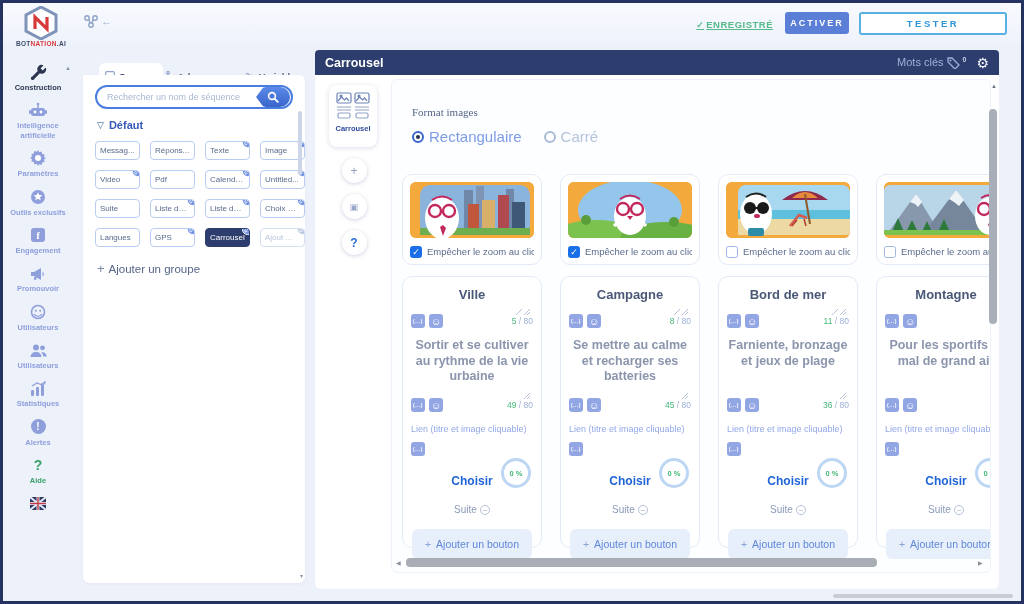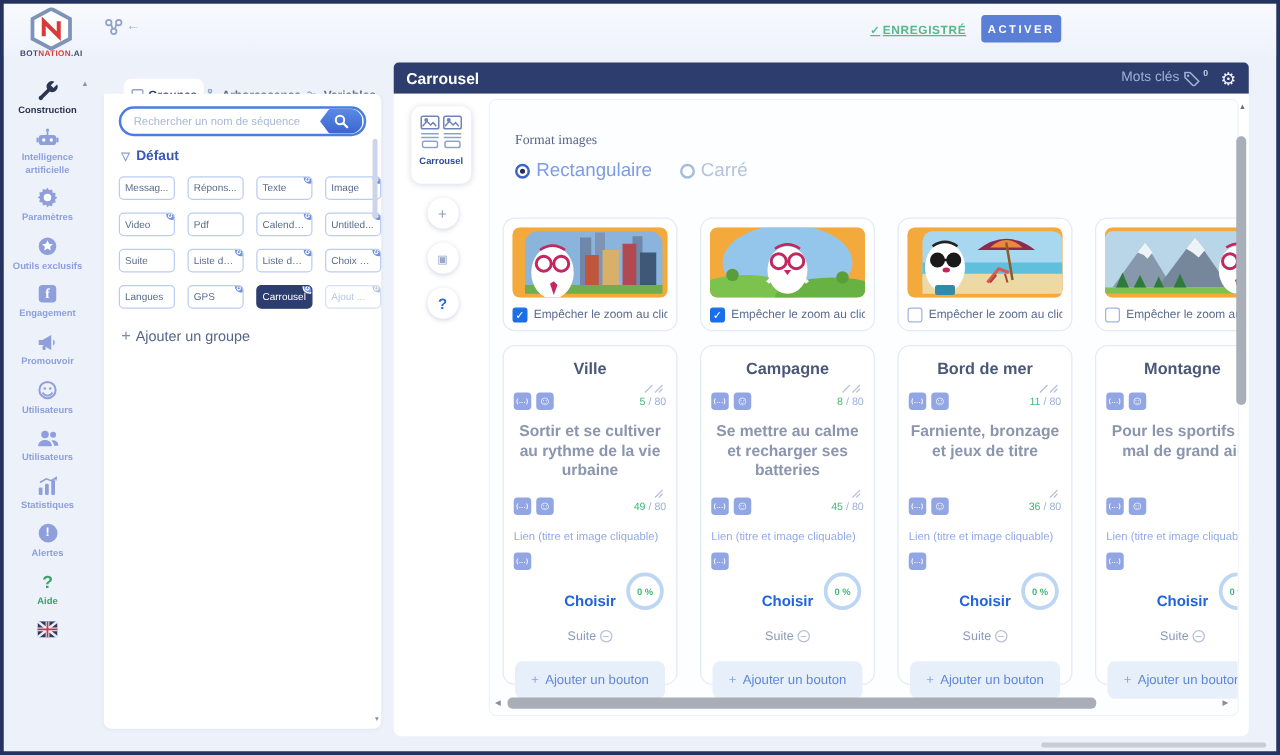--- a/index.html
+++ b/index.html
@@ -143,20 +143,21 @@
             <circle cx="4" cy="4" r="2.2"></circle>
             <circle cx="12" cy="4" r="2.2"></circle>
             <circle cx="8" cy="11" r="2.2"></circle>
             <path d="M6 5.5 L7 9 M10 5.5 L9 9"></path>
           </g>
         </svg>
       <span class="arr">←</span>
     </div>
     <div class="saved"><span class="chk">✓</span><span>ENREGISTRÉ</span></div>
     <div class="btn-activer">ACTIVER</div>
+    <div class="btn-tester">TESTER</div>
   </div>
 
   <aside class="sidebar">
     <div class="sb-item active">
       <div class="ic">
           <svg width="17" height="17" viewBox="0 0 16 16">
             <path d="M14.7 3.3a4 4 0 0 1-5.4 5.4L4.2 13.8a1.7 1.7 0 1 1-2-2l5.1-5.1a4 4 0 0 1 5.4-5.4L10 4l2 2 2.7-2.7z" fill="#2b3550"></path>
           </svg>
         </div>
       <div class="lb">Construction</div>
@@ -594,21 +595,21 @@
           <div class="txtcard">
             <div class="ctitle">Bord de mer</div>
             <div class="handles"><svg width="16" height="8" viewBox="0 0 16 8" style="display:inline">
                   <path d="M7 1 1 7M15 1 9 7M15 4 12 7" stroke="#b8c2d8" stroke-width="1"></path>
                 </svg></div>
             <div class="iconrow">
               <span class="sqicon var">(...)</span>
               <span class="sqicon emo">☺</span>
               <span class="counter"><span class="num">11</span> <span>/</span> <span>80</span></span>
             </div>
-            <div class="csub">Farniente, bronzage et jeux de titre</div>
+            <div class="csub">Farniente, bronzage et jeux de plage</div>
             <div class="handles"><svg width="8" height="8" viewBox="0 0 8 8" style="display:inline">
                   <path d="M7 1 1 7M7 4 4 7" stroke="#b8c2d8" stroke-width="1"></path>
                 </svg></div>
             <div class="iconrow">
               <span class="sqicon var">(...)</span>
               <span class="sqicon emo">☺</span>
               <span class="counter"><span class="num">36</span> <span>/</span> <span>80</span></span>
             </div>
             <div class="linklabel">Lien (titre et image cliquable)</div>
             <div class="lone">

